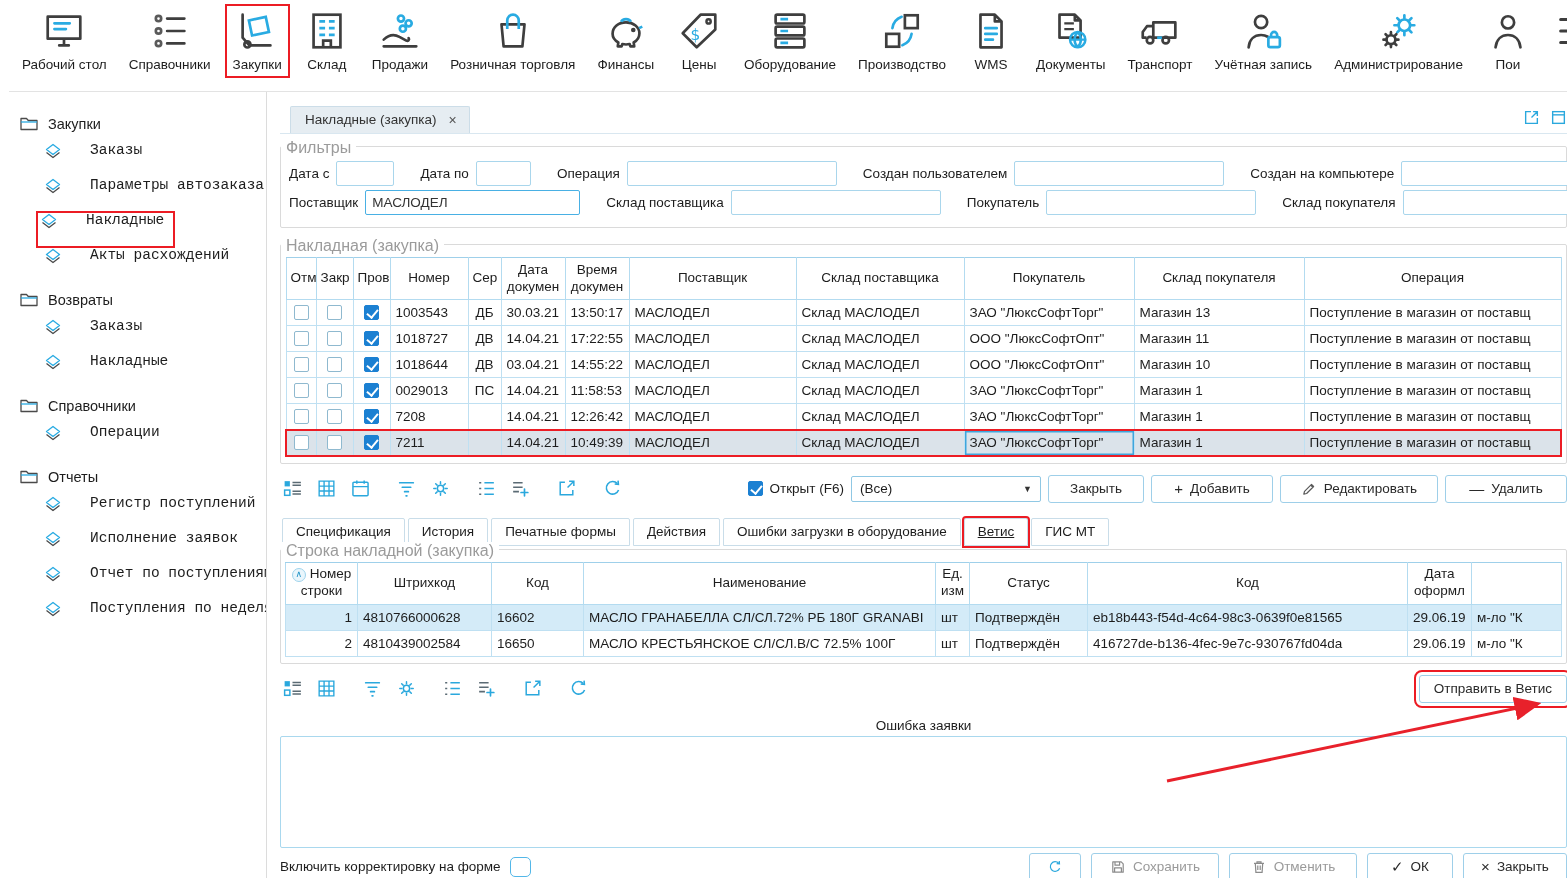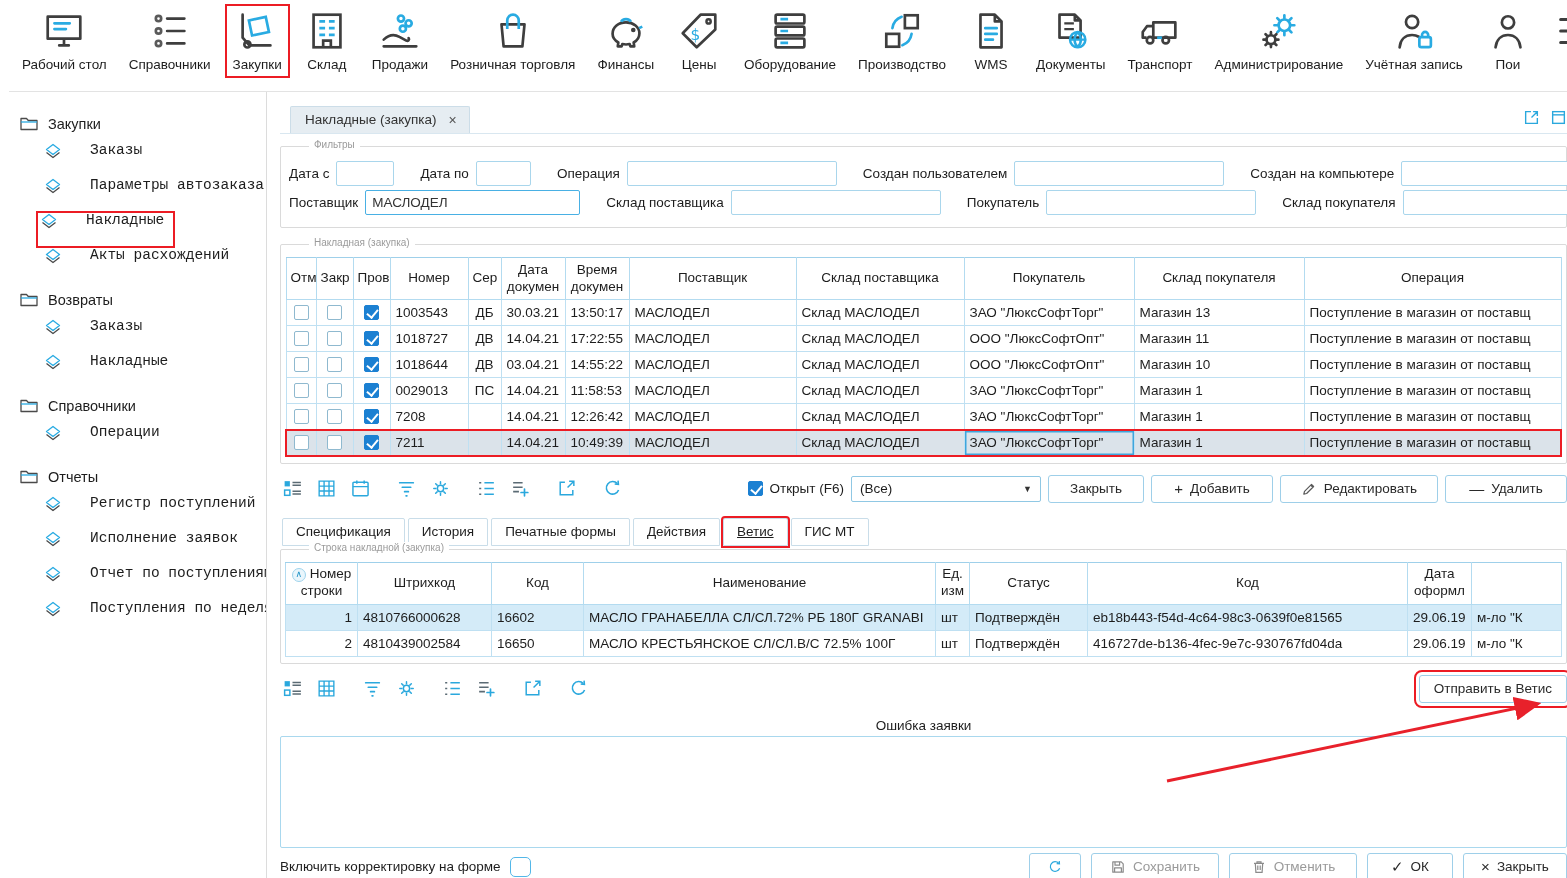--- a/index.html
+++ b/index.html
@@ -39,22 +39,22 @@
   .doc-tabs { display:flex; align-items:center; height:28px; border-bottom:1px solid #d9e7f0; position:relative; }
   .doc-tab { background:#e6edf2; border:1px solid #ccdde8; border-bottom:none;
     padding:5px 12px 6px 14px; font-size:13.5px; display:flex; gap:12px; align-items:center;
     border-radius:2px 2px 0 0; cursor:pointer; margin-left:10px; }
   .tab-close { color:#555; cursor:pointer; font-size:14px; line-height:1; }
   .tabbar-right { margin-left:auto; display:flex; gap:10px; align-items:center; padding-bottom:4px; }
   .tabbar-right svg { width:17px; height:17px; cursor:pointer; }
 
   
   .groupbox { position:relative; border:1px solid #dadada; border-radius:2px; }
-  .legend { position:absolute; top:-8px; left:28px; background:#fff; padding:0 5px;
-    font-size:10px; color:#9b9b9b; white-space:nowrap; }
+  .legend { position:absolute; top:-8px; left:0; background:#fff; padding:0 5px;
+    font-size:16px; color:#9b9b9b; white-space:nowrap; }
 
   .filters { margin-top:12px; padding:10px 8px 8px; }
   .f-row { display:flex; align-items:center; margin:4px 0; }
   .f-field { display:flex; align-items:center; gap:7px; margin-right:26px; }
   .f-field.last { flex:1; margin-right:0; }
   .f-field label { font-size:13.5px; white-space:nowrap; color:#1d1d1d; }
   .f-field input { height:25px; border:1px solid #a9d6ec; border-radius:2px; padding:0 6px;
     font-size:13.5px; font-family:inherit; color:#333; background:#fff; }
   .f-field.last input { flex:1; min-width:0; }
   .w58{width:58px}.w55{width:55px}.w210{width:210px}.w215{width:215px}
@@ -365,29 +365,29 @@
         <div class="tb-label">Документы</div>
       </div>
       <div class="tb-item">
         <svg class="tb-icon">
           <use href="#i-transport"></use>
         </svg>
         <div class="tb-label">Транспорт</div>
       </div>
       <div class="tb-item">
         <svg class="tb-icon">
+          <use href="#i-account"></use>
+        </svg>
+        <div class="tb-label">Учётная запись</div>
+      </div>
+      <div class="tb-item">
+        <svg class="tb-icon">
           <use href="#i-admin"></use>
         </svg>
         <div class="tb-label">Администрирование</div>
-      </div>
-      <div class="tb-item">
-        <svg class="tb-icon">
-          <use href="#i-account"></use>
-        </svg>
-        <div class="tb-label">Учётная запись</div>
       </div>
       <div class="tb-item">
         <svg class="tb-icon">
           <use href="#i-search"></use>
         </svg>
         <div class="tb-label">Пои</div>
       </div>
       <div class="tb-item">
         <svg class="tb-icon">
           <use href="#i-menu"></use>
@@ -746,20 +746,21 @@
         <span class="bi">—</span>
         <span>Удалить</span>
       </button>
     </div>
 
     <div class="dtabs">
         <button class="dtab active">Спецификация</button>
         <button class="dtab">История</button>
         <button class="dtab">Печатные формы</button>
         <button class="dtab">Действия</button>
+        <button class="dtab">Ошибки загрузки в оборудование</button>
         <button class="dtab hl-red">Ветис</button>
         <button class="dtab">ГИС МТ</button>
       </div>
 
     <div class="groupbox lines-gb">
       <span class="legend">Строка накладной (закупка)</span>
       <table class="grid" id="lines-table">
           <colgroup>
             <col style="width: 72px;">
             <col style="width: 134px;">

